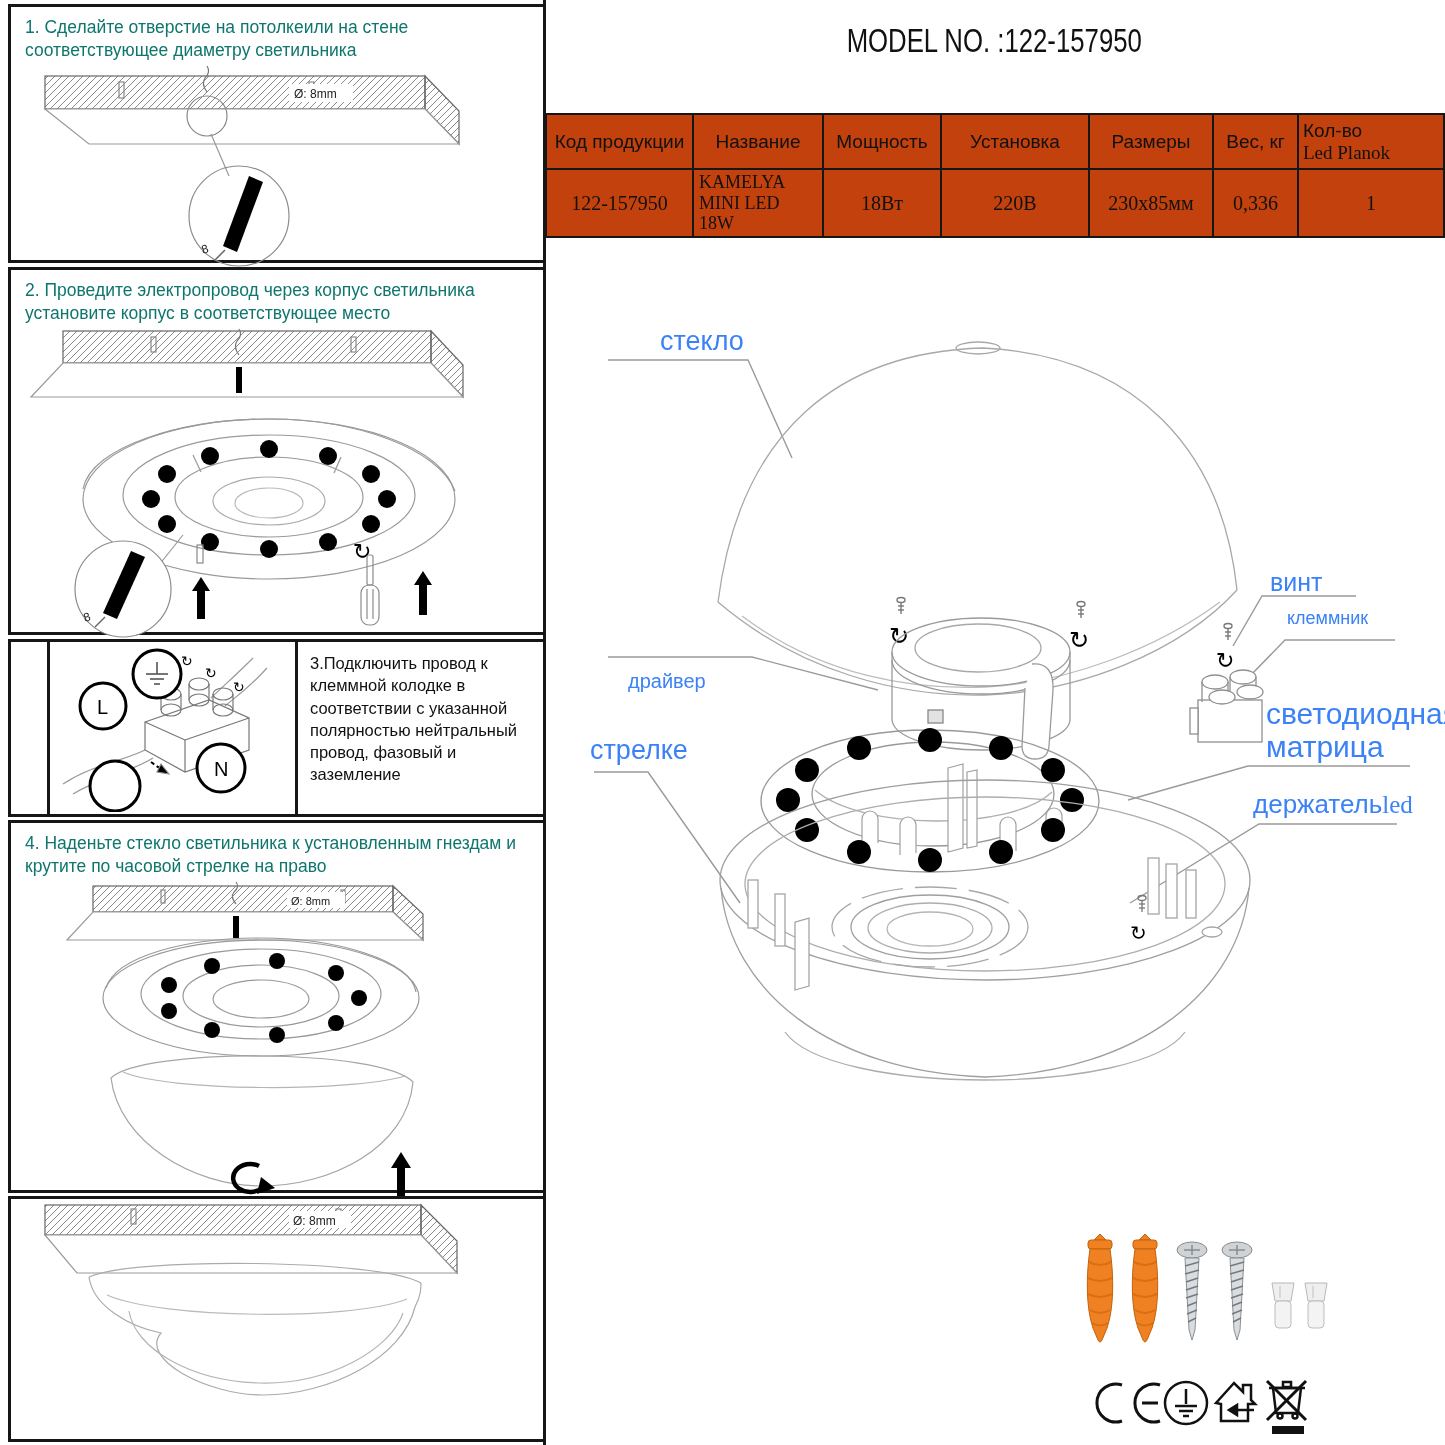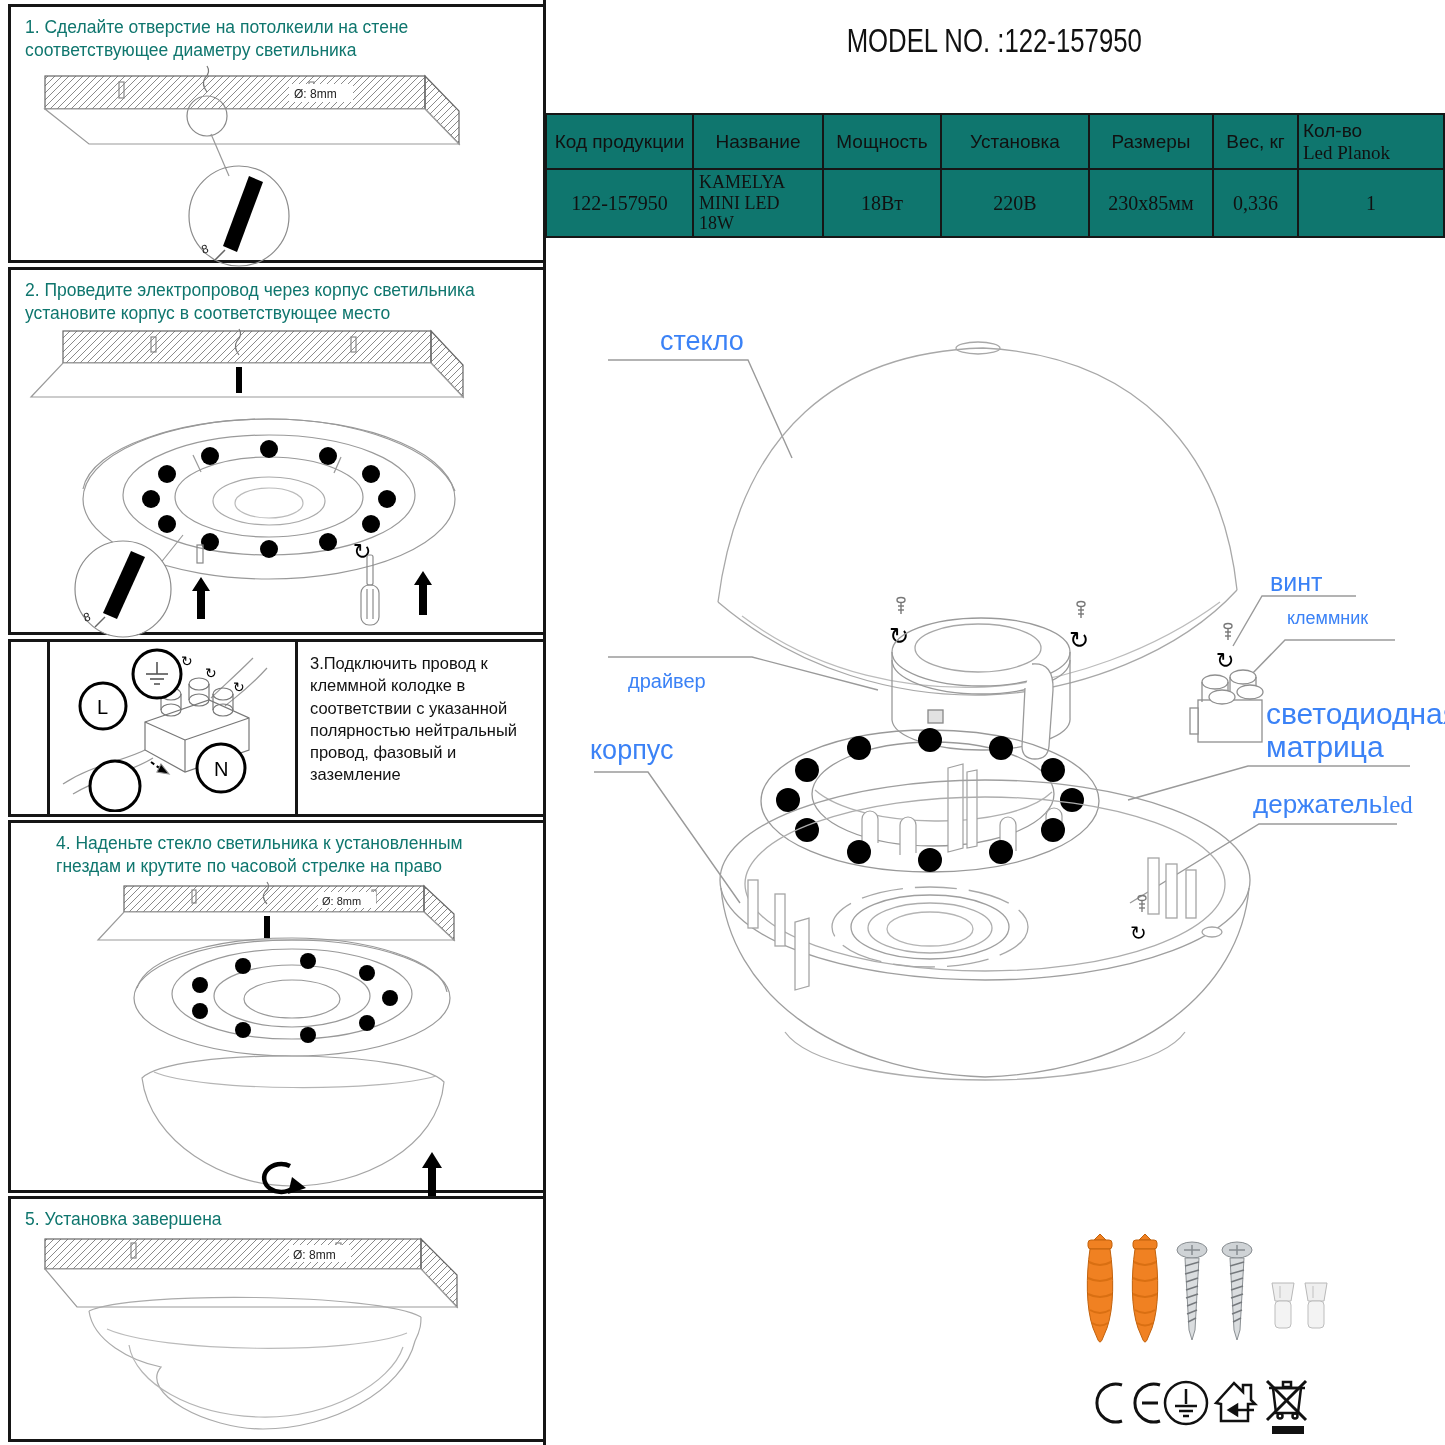--- a/index.html
+++ b/index.html
@@ -11,21 +11,21 @@
   #vdivider{position:absolute;left:543px;top:0;width:3px;height:1445px;background:#161616;z-index:1;}
   .stepsvg{display:block;}
   
   #box3-inner{display:flex;height:100%;}
   #box3-strip{width:36px;border-right:3px solid #161616;}
   #box3-art{width:245px;border-right:3px solid #161616;display:flex;align-items:center;justify-content:center;}
   #box3-text{flex:1;padding:10px 12px;font-size:16.5px;line-height:1.35;}
   
   #model-title{position:absolute;left:545px;top:22px;width:898px;text-align:center;z-index:2;}
   #model-title span{display:inline-block;font-size:33px;letter-spacing:0px;transform:scaleX(0.78);transform-origin:center;white-space:nowrap;}
-  #spec-table{position:absolute;left:545px;top:113px;z-index:2;border-collapse:collapse;table-layout:fixed;background:#0f766e;}
+  #spec-table{position:absolute;left:545px;top:113px;z-index:2;border-collapse:collapse;table-layout:fixed;background:#c2410c;}
   #spec-table td{border:2px solid #161616;text-align:center;vertical-align:middle;padding:2px 4px;box-sizing:border-box;}
   #spec-table .hdr td{font-size:19px;height:55px;font-family:"Liberation Sans",sans-serif;}
   #spec-table .dat td{font-size:20px;height:49px;font-family:"Liberation Serif",serif;}
   #spec-table td.qtyhdr{text-align:left;padding-left:4px;}
   .qty-l2{font-family:"Liberation Serif",serif;}
   .name-cell{text-align:left !important;padding-left:5px !important;font-size:18px !important;line-height:1.15;}
   
   .dlabel{position:absolute;z-index:2;color:#3b82f6;font-family:"Liberation Sans",sans-serif;white-space:nowrap;}
   #lbl-glass{left:660px;top:326px;font-size:27px;}
   #lbl-driver{left:628px;top:626px;font-size:20px;margin-top:44px;}
@@ -187,21 +187,21 @@
             <line x1="93" y1="30" x2="115" y2="30"></line>
             <line x1="97" y1="35" x2="111" y2="35"></line>
             <line x1="101" y1="40" x2="107" y2="40"></line>
           </g>
         </svg>
       </div>
       <div id="box3-text">3.Подключить провод к клеммной колодке в соответствии с указанной полярностью  нейтральный провод, фазовый и заземление</div>
     </div>
   </div>
 
-  <div class="stepbox" style="top:820px;height:373px;padding-left:31px;">
+  <div class="stepbox" style="top:820px;height:373px;">
     <div class="steptext">4. Наденьте стекло светильника к установленным гнездам и крутите по часовой стрелке на право</div>
     <svg class="stepsvg" width="530" height="318" viewBox="0 0 530 318">
       <g stroke="#8c8c8c" fill="none" stroke-width="1.2">
         <rect x="82" y="6" width="300" height="26" fill="url(#hatch)" stroke="#666"></rect>
         <polygon points="382,6 412,34 412,60 382,32" fill="url(#hatch)" stroke="#666"></polygon>
         <polygon points="82,32 382,32 412,60 56,60" fill="#fff" stroke="#9a9a9a"></polygon>
         <rect x="150" y="10" width="4" height="13" stroke="#888"></rect>
         <rect x="330" y="10" width="4" height="13" stroke="#888"></rect>
         <path d="M225,2 q4,5 -2,10 q-4,5 2,12" stroke="#777"></path>
       </g>
@@ -232,21 +232,20 @@
       </g>
       <g>
         <path d="M248,286 A 17,14 0 1 0 251,308" fill="none" stroke="#000" stroke-width="4.5"></path>
         <polygon points="246,314 264,308 250,297" fill="#000"></polygon>
       </g>
       <polygon points="390,272 380,288 386,288 386,316 394,316 394,288 400,288" fill="#000"></polygon>
     </svg>
   </div>
 
   <div class="stepbox" style="top:1196px;height:246px;">
-    <div class="steptext">5. Установка завершена</div>
     <svg class="stepsvg" width="530" height="200" viewBox="0 0 530 200">
       <g stroke="#8c8c8c" fill="none" stroke-width="1.2">
         <rect x="34" y="6" width="376" height="30" fill="url(#hatch)" stroke="#666"></rect>
         <polygon points="410,6 446,42 446,74 410,36" fill="url(#hatch)" stroke="#666"></polygon>
         <polygon points="34,36 410,36 446,74 66,74" fill="#fff" stroke="#9a9a9a"></polygon>
         <rect x="120" y="10" width="5" height="15" stroke="#888"></rect>
         <rect x="325" y="10" width="5" height="15" stroke="#888"></rect>
       </g>
       <rect x="278" y="12" width="62" height="17" fill="#fff"></rect>
       <text x="282" y="26" font-size="12" fill="#222">Ø: 8mm</text>
@@ -296,21 +295,21 @@
       <td>220В</td>
       <td>230x85мм</td>
       <td>0,336</td>
       <td>1</td>
     </tr>
   </tbody>
     </table>
 
   <div class="dlabel" id="lbl-glass">стекло</div>
   <div class="dlabel" id="lbl-driver">драйвер</div>
-  <div class="dlabel" id="lbl-body">корпус</div>
+  <div class="dlabel" id="lbl-body">стрелке</div>
   <div class="dlabel" id="lbl-screw">винт</div>
   <div class="dlabel" id="lbl-terminal">клеммник</div>
   <div class="dlabel" id="lbl-matrix">светодиодная матрица</div>
   <div class="dlabel" id="lbl-holder">
     <span>держатель</span><span class="led">led</span>
   </div>
 
   <svg id="overlay" width="1445" height="1445" viewBox="0 0 1445 1445">
 
     <g stroke="#9a9a9a" stroke-width="1.4" fill="none">

